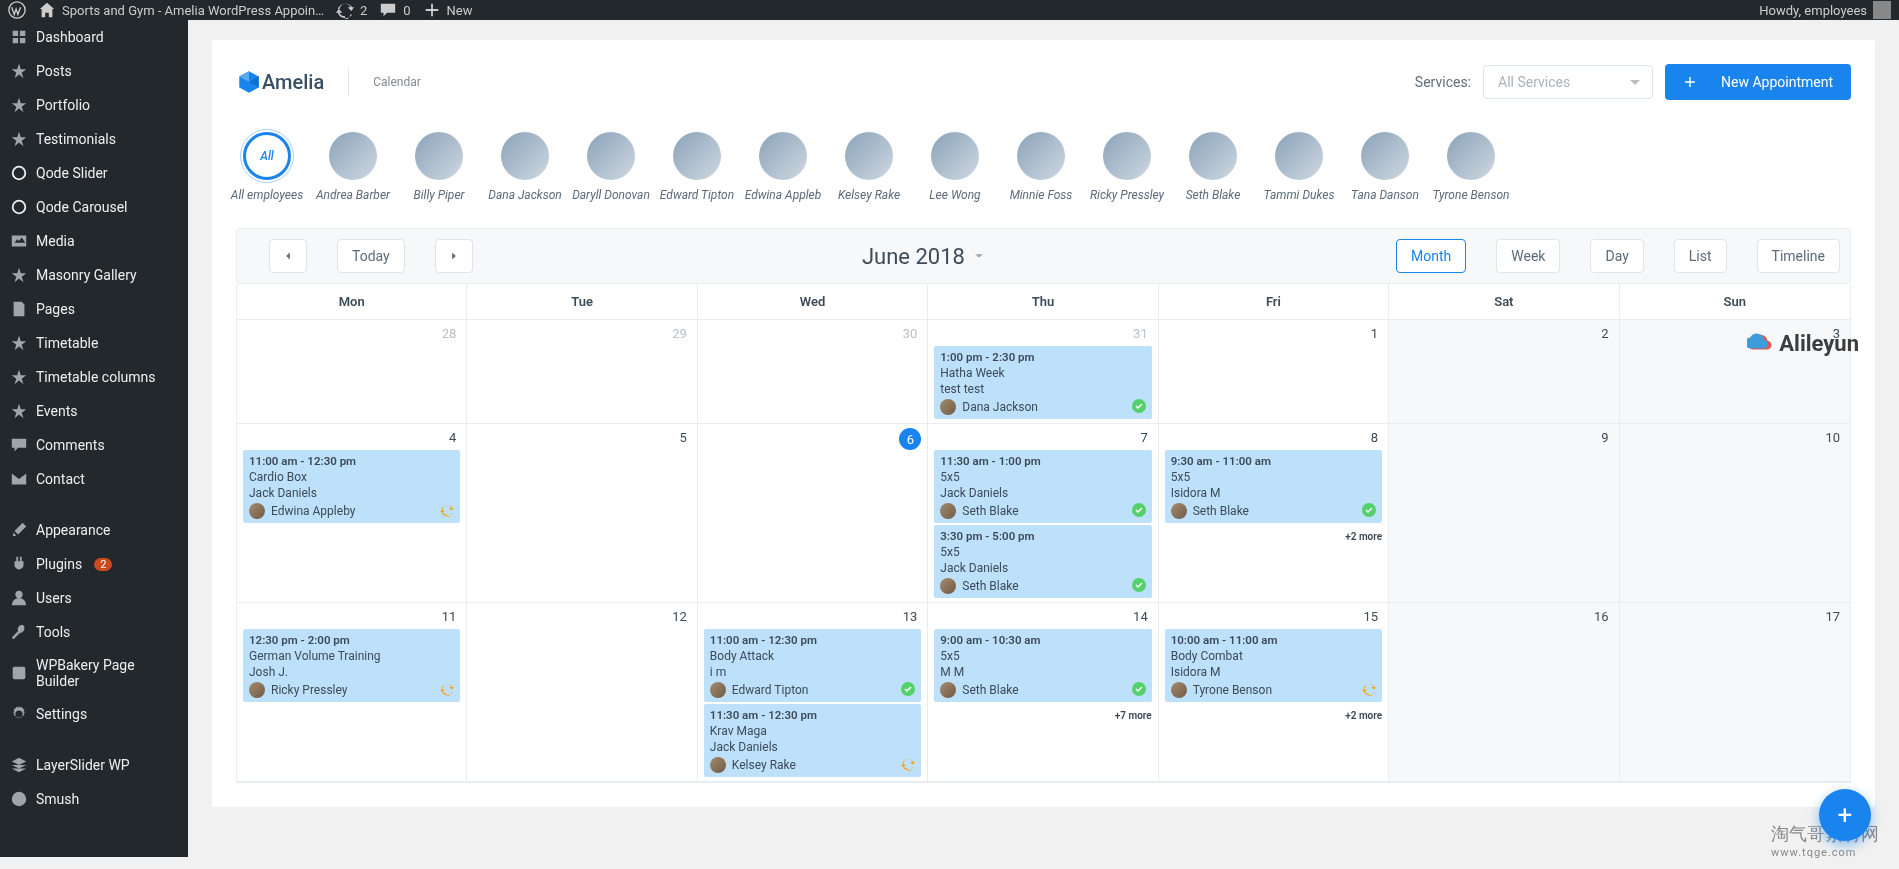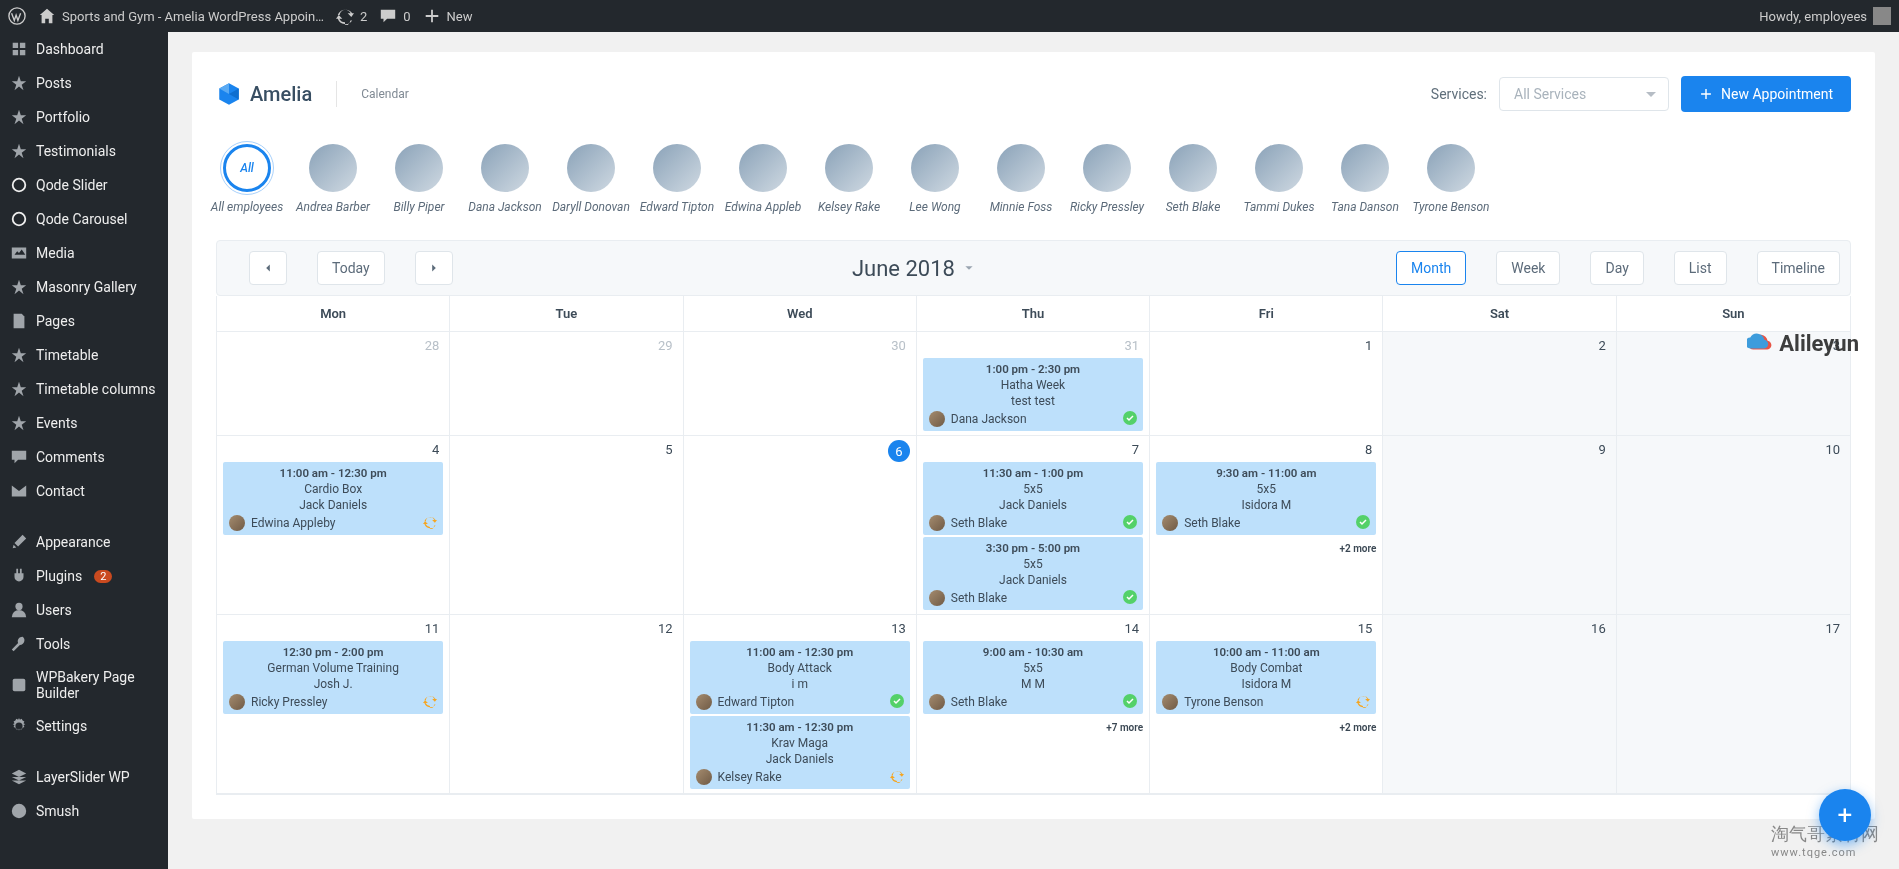--- a/index.html
+++ b/index.html
@@ -1,47 +1,47 @@
 <!DOCTYPE html>
 <html><head>
 <meta charset="utf-8">
 <style>
 * { margin: 0; padding: 0; box-sizing: border-box; font-family: -apple-system, BlinkMacSystemFont, "Segoe UI", Roboto, sans-serif; }
 body { background: #f1f1f1; overflow-x: hidden; }
 
 
-.admin-bar { background: #23282d; color: #ccc; height: 32px; display: flex; align-items: center; font-size: 13px; justify-content: space-between; padding: 0 8px; }
+.admin-bar { background: #23282d; color: #ccc; height: 20px; display: flex; align-items: center; font-size: 13px; justify-content: space-between; padding: 0 8px; }
 .admin-bar-left, .admin-bar-right { display: flex; align-items: center; gap: 12px; }
 .admin-bar-item { display: flex; align-items: center; gap: 6px; color: #ccc; cursor: pointer; }
 .admin-bar svg { width: 18px; height: 18px; fill: #ccc; }
 
 
 .layout { display: flex; min-height: calc(100vh - 32px); }
-.sidebar { width: 168px; background: #23282d; color: #eee; font-size: 14px; flex-shrink: 0; }
+.sidebar { width: 188px; background: #23282d; color: #eee; font-size: 14px; flex-shrink: 0; }
 .sidebar-item { display: flex; align-items: center; gap: 8px; padding: 8px 10px; cursor: pointer; color: #eee; }
 .sidebar-item svg { width: 18px; height: 18px; fill: #a0a5aa; flex-shrink: 0; }
 .sidebar-item.qode svg { fill: #e53935; }
 .sidebar-sep { height: 5px; background: transparent; margin: 6px 0; }
 .plugin-badge { background: #ca4a1f; color: #fff; border-radius: 9px; font-size: 11px; padding: 0 6px; margin-left: 4px; }
 
 
 .main { flex: 1; padding: 20px 24px 0 24px; background: #f1f1f1; overflow: auto; }
 .panel { background: #fff; padding: 0 24px 24px 24px; border-radius: 2px; }
 
 
 .page-head { display: flex; align-items: center; justify-content: space-between; padding: 24px 0 24px; }
 .page-head-left { display: flex; align-items: center; gap: 24px; }
-.brand { display: flex; align-items: center; gap: 8px; font-size: 20px; color: #384e62; font-weight: 500; padding-right: 24px; border-right: 1px solid #e5e5e5; }
+.brand { display: flex; align-items: center; font-size: 20px; color: #384e62; font-weight: 500; padding-right: 24px; border-right: 1px solid #e5e5e5; }
 .brand svg { width: 26px; height: 26px; fill: #1a84ee; }
 .page-title { font-size: 12px; color: #808a94; font-weight: 400; }
 .page-head-right { display: flex; align-items: center; gap: 12px; }
 .services-label { color: #606f7b; font-size: 14px; }
 .select { border: 1px solid #dfe5ea; border-radius: 4px; padding: 8px 34px 8px 14px; color: #a9b3bc; font-size: 14px; min-width: 170px; background: #fff; cursor: pointer; position: relative; }
 .select::after { content: ""; border: 5px solid transparent; border-top-color: #b6bdc5; position: absolute; right: 12px; top: 50%; margin-top: -2px; }
-.primary-btn { background: #1a84ee; color: #fff; border: none; border-radius: 4px; padding: 10px 18px; font-size: 14px; display: flex; align-items: center; gap: 8px; cursor: pointer; }
+.primary-btn { background: #1a84ee; color: #fff; border: none; border-radius: 4px; padding: 10px 18px; font-size: 14px; display: flex; align-items: center; gap: 24px; cursor: pointer; }
 .primary-btn svg { width: 14px; height: 14px; fill: #fff; }
 
 
 .emp-row { display: flex; gap: 24px; padding: 8px 0 18px 0; flex-wrap: wrap; font-style: italic; }
 .emp { display: flex; flex-direction: column; align-items: center; width: 62px; cursor: pointer; }
 .emp-img { width: 48px; height: 48px; border-radius: 50%; background: linear-gradient(135deg,#8aa2b8,#cfd9e2); display: flex; align-items: center; justify-content: center; color:#fff; font-size:12px; }
 .emp.all .emp-img { background: #fff; border: 3px solid #1a84ee; position: relative; }
 .emp.all .emp-img::before { content:""; position:absolute; inset:-6px; border:1px solid #a9d1fb; border-radius:50%; }
 .emp.all .emp-img span { color:#1a84ee; font-weight:500; }
 .emp-name { font-size: 12px; color: #5c6b7a; text-align: center; margin-top: 8px; line-height: 14px; white-space: nowrap; }
@@ -83,21 +83,21 @@
 .event .status.pend svg{ fill:#f5a623; width:14px; height:14px; }
 .more-link{ font-size:10px; color:#3a4753; margin-top:8px; padding-left:2px; font-weight:600; cursor:pointer;text-align:right; }
 
 .watermark1{ position:absolute; right:40px; top:330px; pointer-events:none; font-size:22px; font-weight:bold; color:#333; display:flex; align-items:center; gap:6px; opacity:0.95; }
 .watermark1 svg{ width:26px; height:26px; }
 .watermark2{ position:fixed; right:20px; bottom:10px; font-size:18px; color:#888; font-family: "Kaiti SC","STKaiti",serif; pointer-events:none; }
 .watermark2 .s{ font-size:11px; display:block; letter-spacing:1px; }
 
 .fab{ position:fixed; right:28px; bottom:28px; width:52px; height:52px; border-radius:50%; background:#1a84ee; box-shadow:0 4px 12px rgba(26,132,238,0.5); display:flex; align-items:center; justify-content:center; color:#fff; font-size:26px; cursor:pointer; }
 
-.cell-events-wrap{ margin-top: 0; text-align: center; }
+.cell-events-wrap{ margin-top: 0; }
 .cell-events-wrap .event:first-child{ margin-top: 20px; }
 </style>
 </head>
 <body>
 
 <div class="admin-bar">
   <div class="admin-bar-left">
     <span class="admin-bar-item">
         <svg viewBox="0 0 20 20">
           <circle cx="10" cy="10" r="9" fill="none" stroke="#ccc" stroke-width="1.5"></circle>

